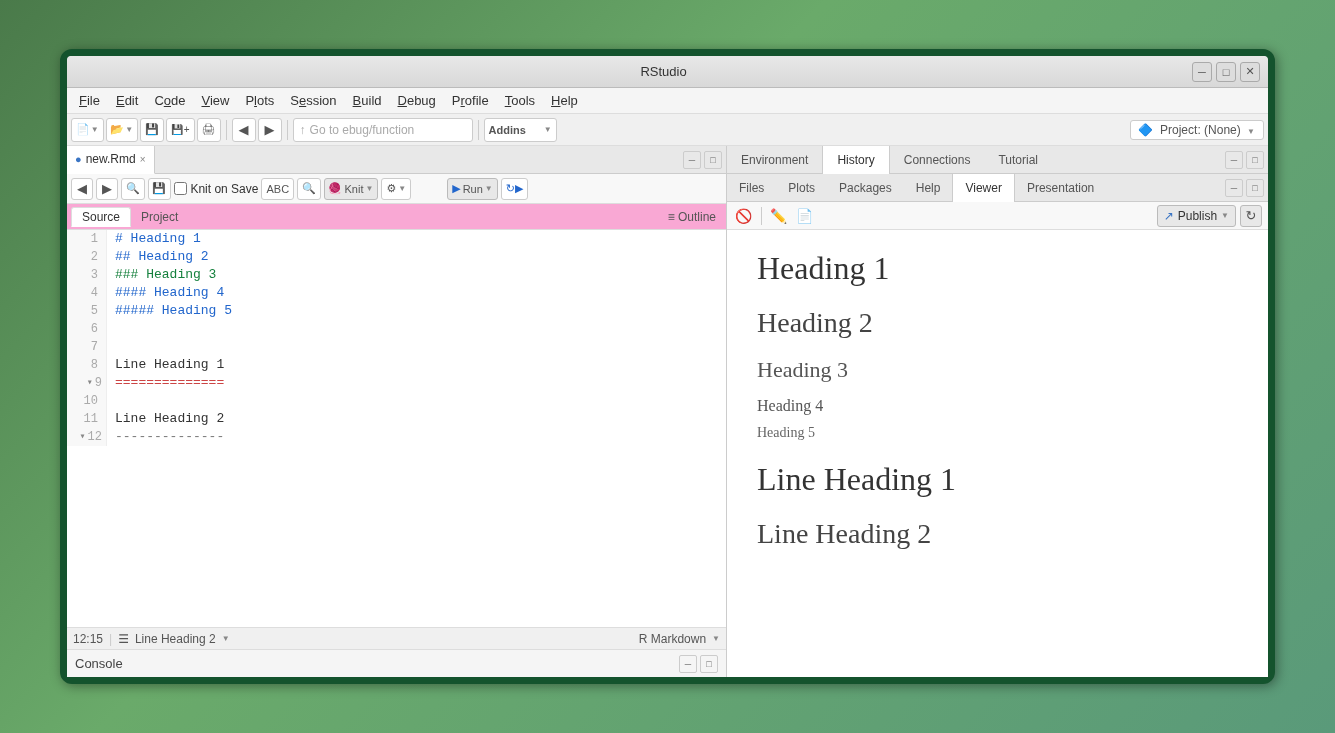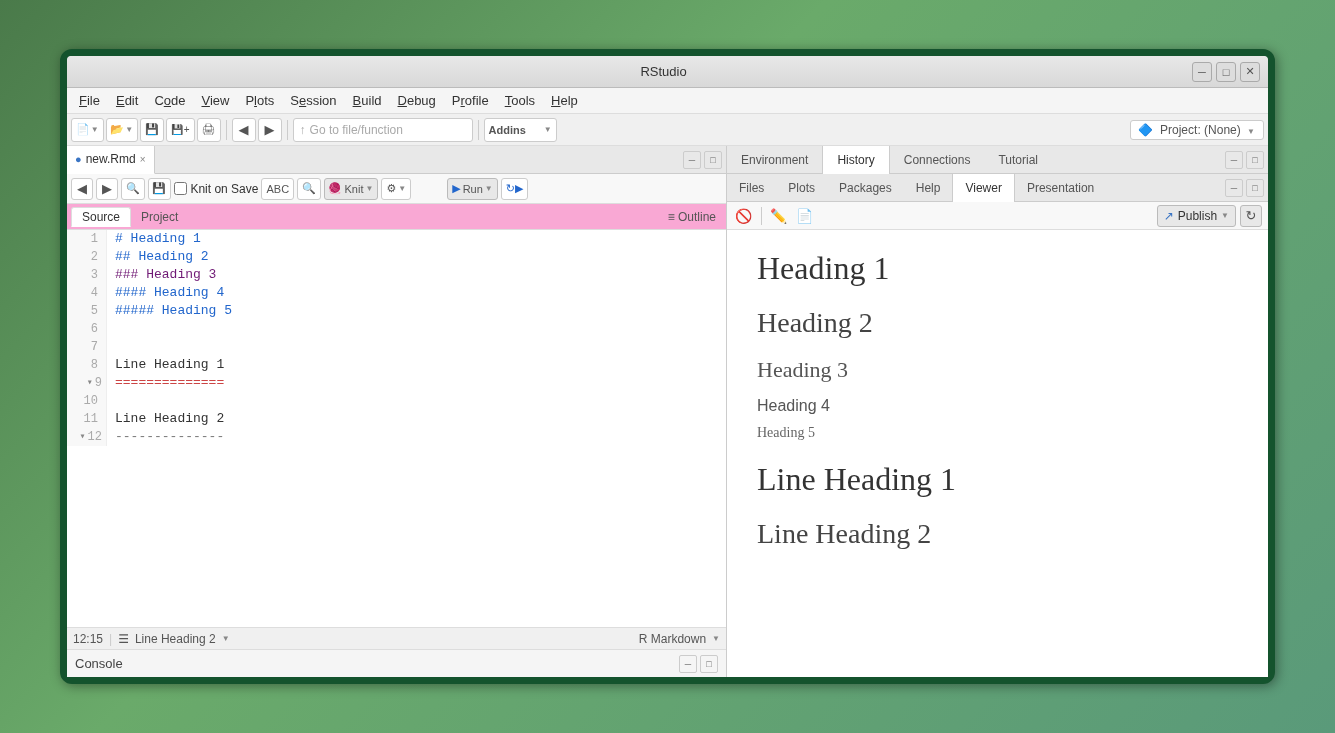--- a/index.html
+++ b/index.html
@@ -297,21 +297,21 @@
       font-size: 10px;
     }
     .line-content {
       padding-left: 8px;
       line-height: 18px;
       white-space: pre;
       color: #333;
     }
     .h1-color { color: #2266cc; }
     .h2-color { color: #2266cc; }
-    .h3-color { color: #701a75; }
+    .h3-color { color: #15803d; }
     .h4-color { color: #2266cc; }
     .h5-color { color: #2266cc; }
     .underline-color { color: #cc4444; }
     .dashes-color { color: #777; }
 
     
     .status-bar {
       background: #f0f0f0;
       height: 22px;
       display: flex;
@@ -499,21 +499,21 @@
       font-weight: normal;
       color: #555;
       margin-bottom: 14px;
       font-family: Georgia, serif;
     }
     .preview-h4 {
       font-size: 16px;
       font-weight: normal;
       color: #555;
       margin-bottom: 10px;
-      font-family: Liberation Sans, sans-serif;
+      font-family: Liberation Serif, serif;
     }
     .preview-h5 {
       font-size: 14px;
       font-weight: normal;
       color: #666;
       margin-bottom: 20px;
       font-family: Georgia, serif;
     }
     .dropdown-arrow {
       font-size: 8px;
@@ -566,21 +566,21 @@
     </div>
     <div class="toolbar-btn">
       <span>🖨</span>
     </div>
     <div class="toolbar-separator"></div>
     <div class="toolbar-btn" style="font-size:13px;">◀</div>
     <div class="toolbar-btn" style="font-size:13px;">▶</div>
     <div class="toolbar-separator"></div>
     <div class="toolbar-goto">
       <span style="margin-right:4px;color:#aaa;">↑</span>
-      <span style="color:#aaa;font-size:12px;">Go to file/function</span>
+      <span style="color:#aaa;font-size:12px;">Go to ebug/function</span>
     </div>
     <div class="toolbar-separator"></div>
     <div class="toolbar-btn" style="gap:18px;font-weight:bold;">
       <span>Addins</span>
       <span class="dropdown-arrow">▼</span>
     </div>
     <div class="project-label">
       <span style="margin-right:3px;">🔷</span>
       <span>Project: (None)</span>
       <span class="dropdown-arrow" style="margin-left:3px;">▼</span>

